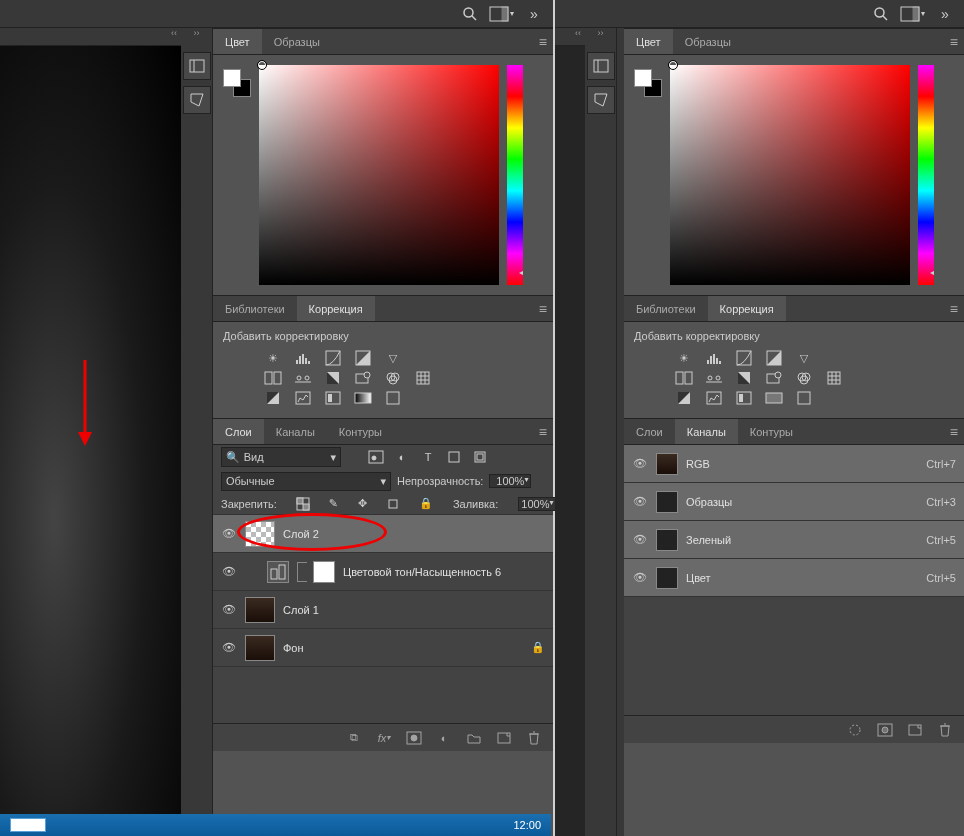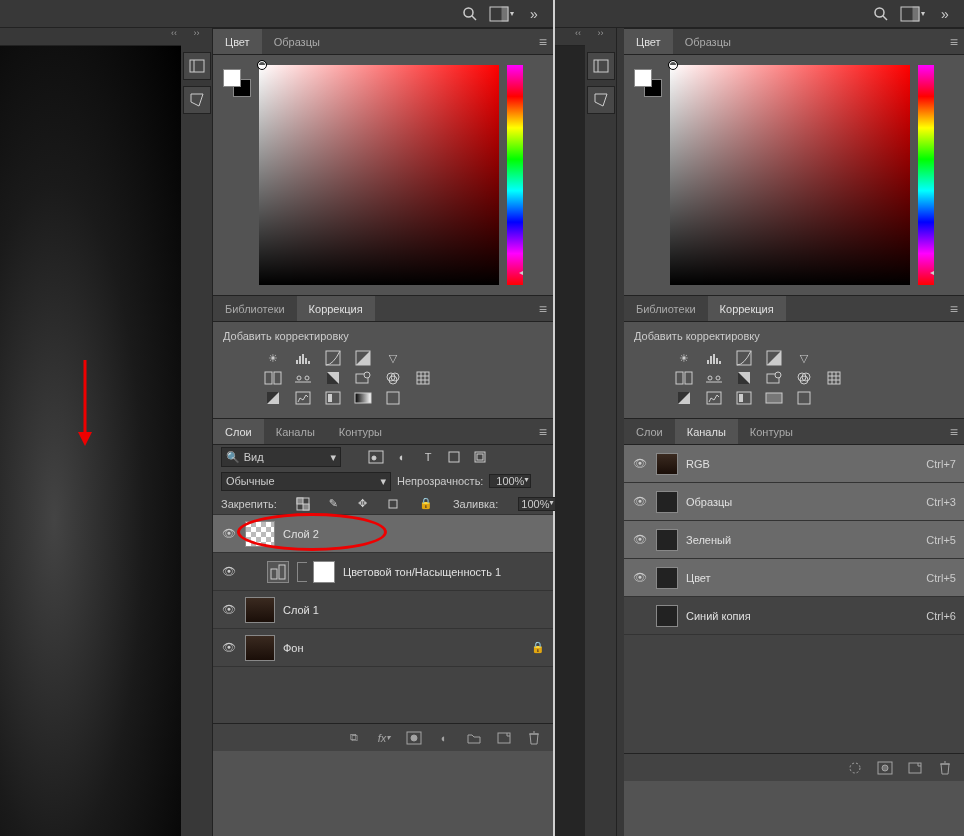--- a/index.html
+++ b/index.html
@@ -330,21 +330,21 @@
             <span class="eye">👁</span>
             <div style="width:14px;"></div>
             <div class="thumb" style="width:22px;height:22px;background:#555;display:flex;align-items:center;justify-content:center;">
                 <svg width="14" height="14">
                   <rect x="0" y="4" width="6" height="10" fill="none" stroke="#ccc"></rect>
                   <rect x="8" y="0" width="6" height="14" fill="none" stroke="#ccc"></rect>
                 </svg>
               </div>
             <span class="adj-link"></span>
             <div class="thumb mask" style="width:22px;height:22px;"></div>
-            <span class="layer-name">Цветовой тон/Насыщенность 1</span>
+            <span class="layer-name">Цветовой тон/Насыщенность 6</span>
           </div>
           <div class="layer">
             <span class="eye">👁</span>
             <div class="thumb portrait"></div>
             <span class="layer-name">Слой 1</span>
           </div>
           <div class="layer">
             <span class="eye">👁</span>
             <div class="thumb portrait"></div>
             <span class="layer-name italic">Фон</span>
@@ -374,20 +374,26 @@
               </svg>
             </span>
           <span class="icon">
               <svg width="12" height="14">
                 <path d="M2 3 L10 3 L9 13 L3 13 Z M1 3 L11 3 M5 1 L7 1" fill="none" stroke="#ccc"></path>
               </svg>
             </span>
         </div>
       </div>
     </div>
+  </div>
+  <div class="taskbar">
+    <div style="display:flex; gap:6px; align-items:center;">
+      <div class="task-thumb"></div>
+    </div>
+    <div class="clock">12:00</div>
   </div>
 </div>
 
 <div class="pane pane-right">
   <div class="topbar">
     <span class="icon">
         <svg viewBox="0 0 16 16" width="16" height="16">
           <circle cx="6.5" cy="6.5" r="4.5" fill="none" stroke="#ccc" stroke-width="1.5"></circle>
           <line x1="10" y1="10" x2="14" y2="14" stroke="#ccc" stroke-width="1.5"></line>
         </svg>
@@ -576,26 +582,20 @@
             <div class="thumb channel" style="width:22px;height:22px;"></div>
             <span class="layer-name">Зеленый</span>
             <span class="channel-right">Ctrl+5</span>
           </div>
           <div class="layer selected">
             <span class="eye">👁</span>
             <div class="thumb channel" style="width:22px;height:22px;"></div>
             <span class="layer-name">Цвет</span>
             <span class="channel-right">Ctrl+5</span>
           </div>
-          <div class="layer">
-            <span class="eye" style="opacity:.2;"></span>
-            <div class="thumb channel" style="width:22px;height:22px;"></div>
-            <span class="layer-name">Синий копия</span>
-            <span class="channel-right">Ctrl+6</span>
-          </div>
         </div>
         <div style="height:118px; background:#434343;"></div>
         <div class="footer">
           <span class="icon">
               <svg width="14" height="14">
                 <circle cx="7" cy="7" r="5" fill="none" stroke="#ccc" stroke-dasharray="2 2"></circle>
               </svg>
             </span>
           <span class="icon">
               <svg width="14" height="12">

